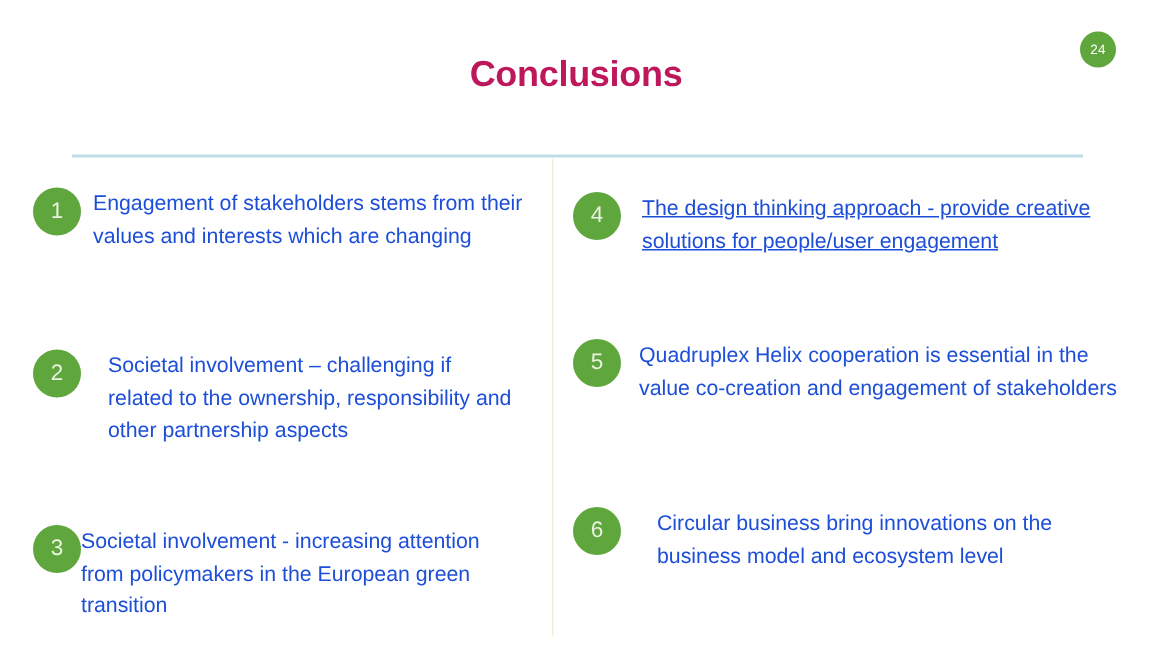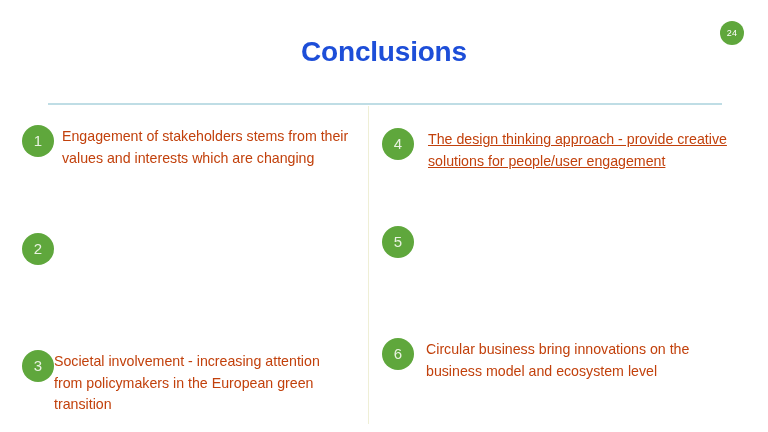--- a/index.html
+++ b/index.html
@@ -37,23 +37,23 @@
     letter-spacing: 0.2px;
   }
 
   
   .slide-title {
     position: absolute;
     top: 36px;
     left: 0;
     width: 768px;
     text-align: center;
-    font-size: 28px;
+    font-size: 24px;
     font-weight: bold;
-    color: #1d4ed8;
+    color: #be185d;
     letter-spacing: -0.2px;
   }
 
   
   .rule-h {
     position: absolute;
     top: 103px;
     left: 48px;
     width: 674px;
     height: 2px;
@@ -90,40 +90,40 @@
     background: #5FA73C;
     color: #E9F2E1;
     font-size: 15px;
     line-height: 32px;
     text-align: center;
   }
 
   .item-text {
     font-size: 14.2px;
     line-height: 1.52;
-    color: #c2410c;
+    color: #1d4ed8;
     margin-left: 8px;
     padding-top: 1px;
   }
 
   
   .li1 { top: 19px;  left: 8px;  width: 342px; }
   .li1 .item-text { width: 292px; }
   .li2 { top: 127px; left: 8px;  width: 342px; }
   .li2 .item-text { width: 272px; margin-left: 18px; }
   .li3 { top: 244px; left: 8px;  width: 342px; }
   .li3 .item-text { width: 282px; margin-left: 0; }
 
   
   .ri4 { top: 22px;  left: 6px;  width: 372px; }
   .ri4 .item-text { width: 330px; margin-left: 14px; text-decoration: underline; }
   .ri5 { top: 120px; left: 6px;  width: 372px; }
   .ri5 .item-text { width: 332px; margin-left: 12px; }
   .ri6 { top: 232px; left: 6px;  width: 372px; }
-  .ri6 .item-text { width: 300px; margin-left: 12px; }
+  .ri6 .item-text { width: 300px; margin-left: 24px; }
 </style>
 </head>
 <body>
 
 <div class="slide">
 
   <div class="page-badge">24</div>
 
   <div class="slide-title">Conclusions</div>
 
@@ -132,38 +132,40 @@
 
   <div class="col col-left">
 
     <div class="item li1">
       <div class="bullet-num">1</div>
       <div class="item-text">Engagement of stakeholders stems from their values and interests which are changing</div>
     </div>
 
     <div class="item li2">
       <div class="bullet-num">2</div>
+      <div class="item-text">Societal involvement – challenging if related to the ownership, responsibility and other partnership aspects</div>
     </div>
 
     <div class="item li3">
       <div class="bullet-num">3</div>
       <div class="item-text">Societal involvement - increasing attention from policymakers in the European green transition</div>
     </div>
 
   </div>
 
   <div class="col col-right">
 
     <div class="item ri4">
       <div class="bullet-num">4</div>
       <div class="item-text">The design thinking approach - provide creative solutions for people/user engagement</div>
     </div>
 
     <div class="item ri5">
       <div class="bullet-num">5</div>
+      <div class="item-text">Quadruplex Helix cooperation is essential in the value co-creation and engagement of stakeholders</div>
     </div>
 
     <div class="item ri6">
       <div class="bullet-num">6</div>
       <div class="item-text">Circular business bring innovations on the business model and ecosystem level</div>
     </div>
 
   </div>
 
 </div>

